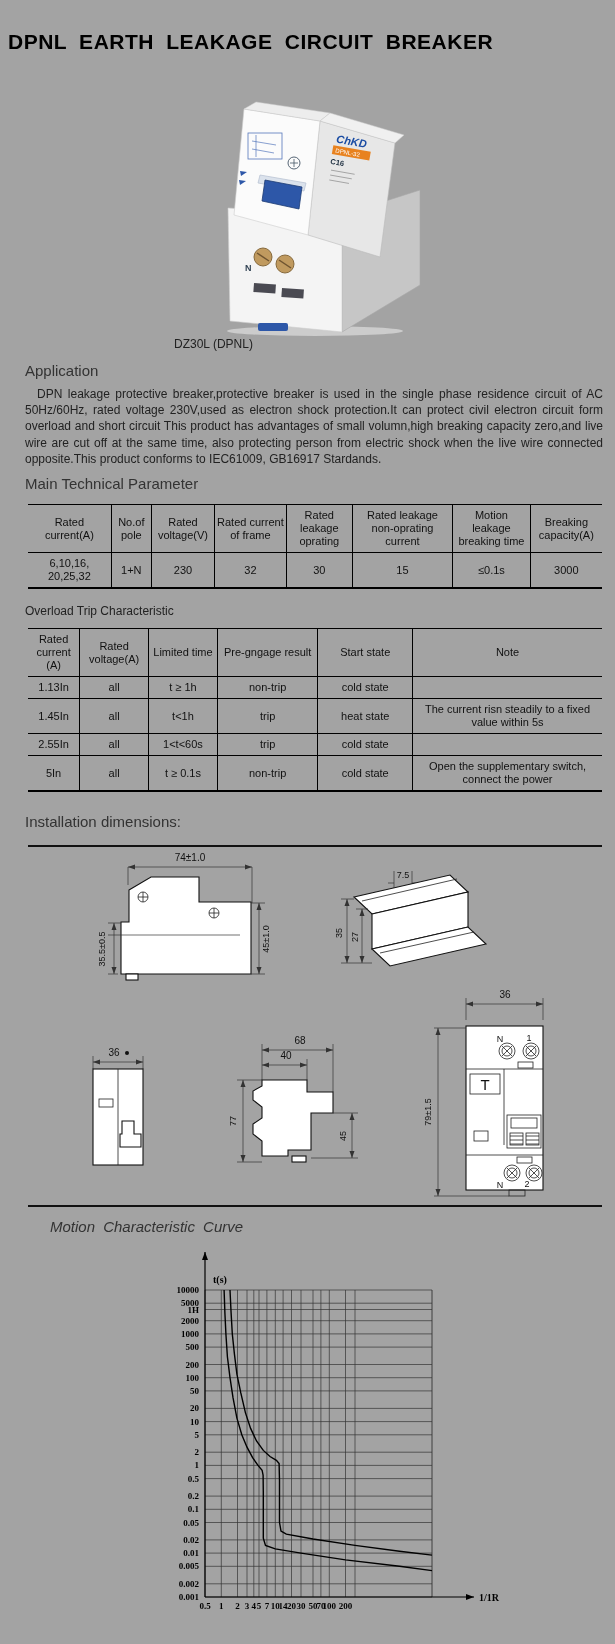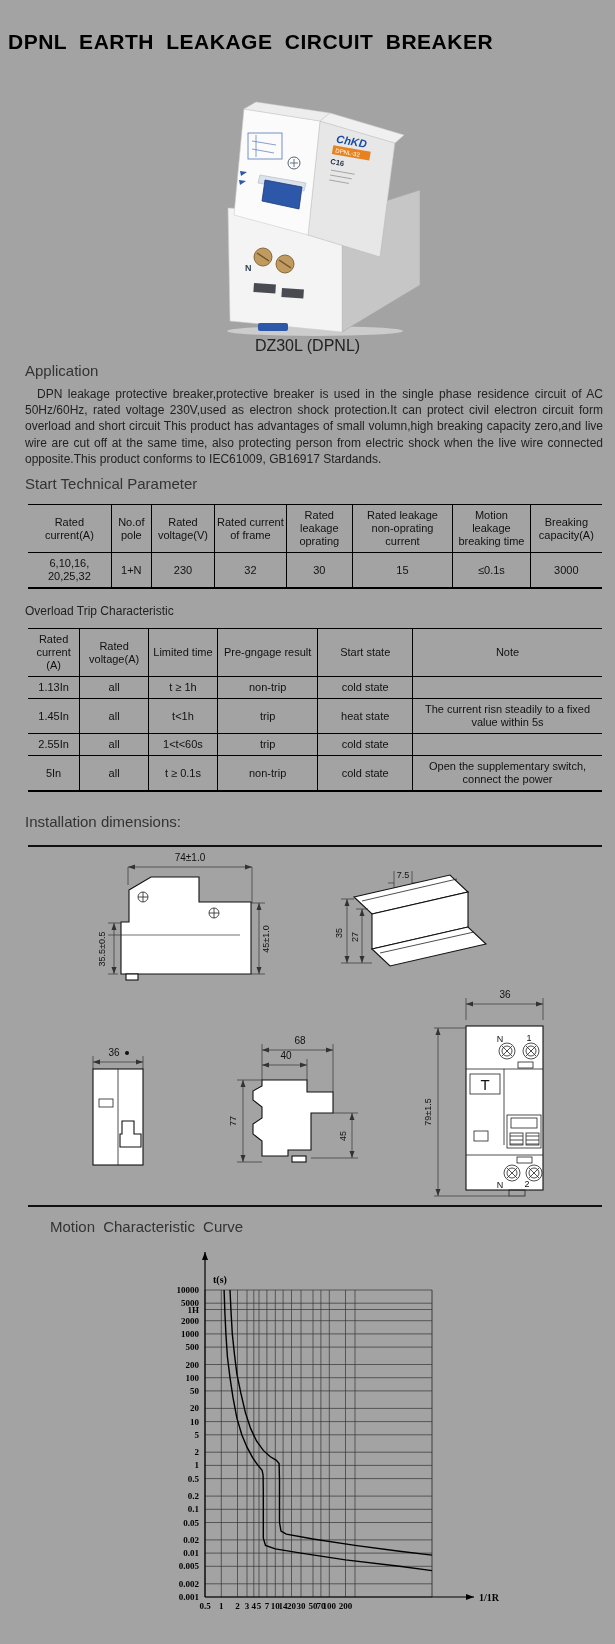--- a/index.html
+++ b/index.html
@@ -1,27 +1,27 @@
 <!DOCTYPE html>
 <html><head>
 <meta charset="utf-8">
 <style>
   html,body{margin:0;padding:0;background:#fff;}
   #page{position:relative;width:615px;height:1644px;background:#a3a3a3;overflow:hidden;
         font-family:"Liberation Sans",sans-serif;color:#1a1a1a;}
   .abs{position:absolute;}
   #title{left:8px;top:30px;font-size:21px;font-weight:bold;letter-spacing:.5px;word-spacing:6px;color:#000;}
   .h2{font-size:15px;color:#333;font-weight:normal;}
-  #caption{left:190px;top:337px;width:235px;text-align:center;font-size:16px;color:#222;}
+  #caption{left:174px;top:337px;width:235px;text-align:left;font-size:12px;color:#222;}
   #app-head{left:25px;top:362px;}
   #app-body{left:25px;top:386px;width:578px;font-size:12px;line-height:16.2px;text-align:justify;color:#222;text-indent:12px;}
   #mtp-head{left:25px;top:475px;}
   #ov-head{left:25px;top:604px;font-size:12px;color:#222;text-align:right;}
   #inst-head{left:25px;top:813px;}
-  #motion-head{left:50px;top:1218px;word-spacing:4px;}
+  #motion-head{left:50px;top:1218px;word-spacing:4px;font-style:italic;}
   .rule{left:28px;width:574px;height:2px;background:#111;}
   table.dt{border-collapse:collapse;table-layout:fixed;width:574px;}
   table.dt{border-top:1px solid #b91c1c;border-bottom:2px solid #000;}
   .dt th,.dt td{border:1px solid #000;font-weight:normal;font-size:11px;text-align:center;
                 padding:4px 2px;color:#111;line-height:13px;word-wrap:break-word;}
   .dt th:first-child,.dt td:first-child{border-left:0;}
   .dt th:last-child,.dt td:last-child{border-right:0;}
   #table1{left:28px;top:504px;}
   #table2{left:28px;top:628px;}
   #photo{left:190px;top:85px;}
@@ -80,21 +80,21 @@
     <rect x="64" y="198" width="22" height="9" fill="#4a4a52" transform="rotate(4 64 198)"></rect>
     <rect x="92" y="203" width="22" height="9" fill="#4a4a52" transform="rotate(4 92 203)"></rect>
     <rect x="68" y="238" width="30" height="8" rx="2" fill="#2d57a8"></rect>
   </svg>
 
   <div class="abs" id="caption">DZ30L (DPNL)</div>
 
   <div class="abs h2" id="app-head">Application</div>
   <div class="abs" id="app-body">DPN leakage protective breaker,protective breaker is used in the single phase residence circuit of AC 50Hz/60Hz, rated voltage 230V,used as electron shock protection.It can protect civil electron circuit form overload and short circuit This product has advantages of small volumn,high breaking capacity zero,and live wire are cut off at the same time, also protecting person from electric shock when the live wire connected opposite.This product conforms to IEC61009, GB16917 Stardands.</div>
 
-  <div class="abs h2" id="mtp-head">Start Technical Parameter</div>
+  <div class="abs h2" id="mtp-head">Main Technical Parameter</div>
   <table class="abs dt" id="table1">
     <colgroup>
       <col style="width:14.5%">
         <col style="width:7%">
         <col style="width:11%">
         <col style="width:12.5%">
       <col style="width:11.5%">
         <col style="width:17.5%">
         <col style="width:13.5%">
         <col style="width:12.5%">

